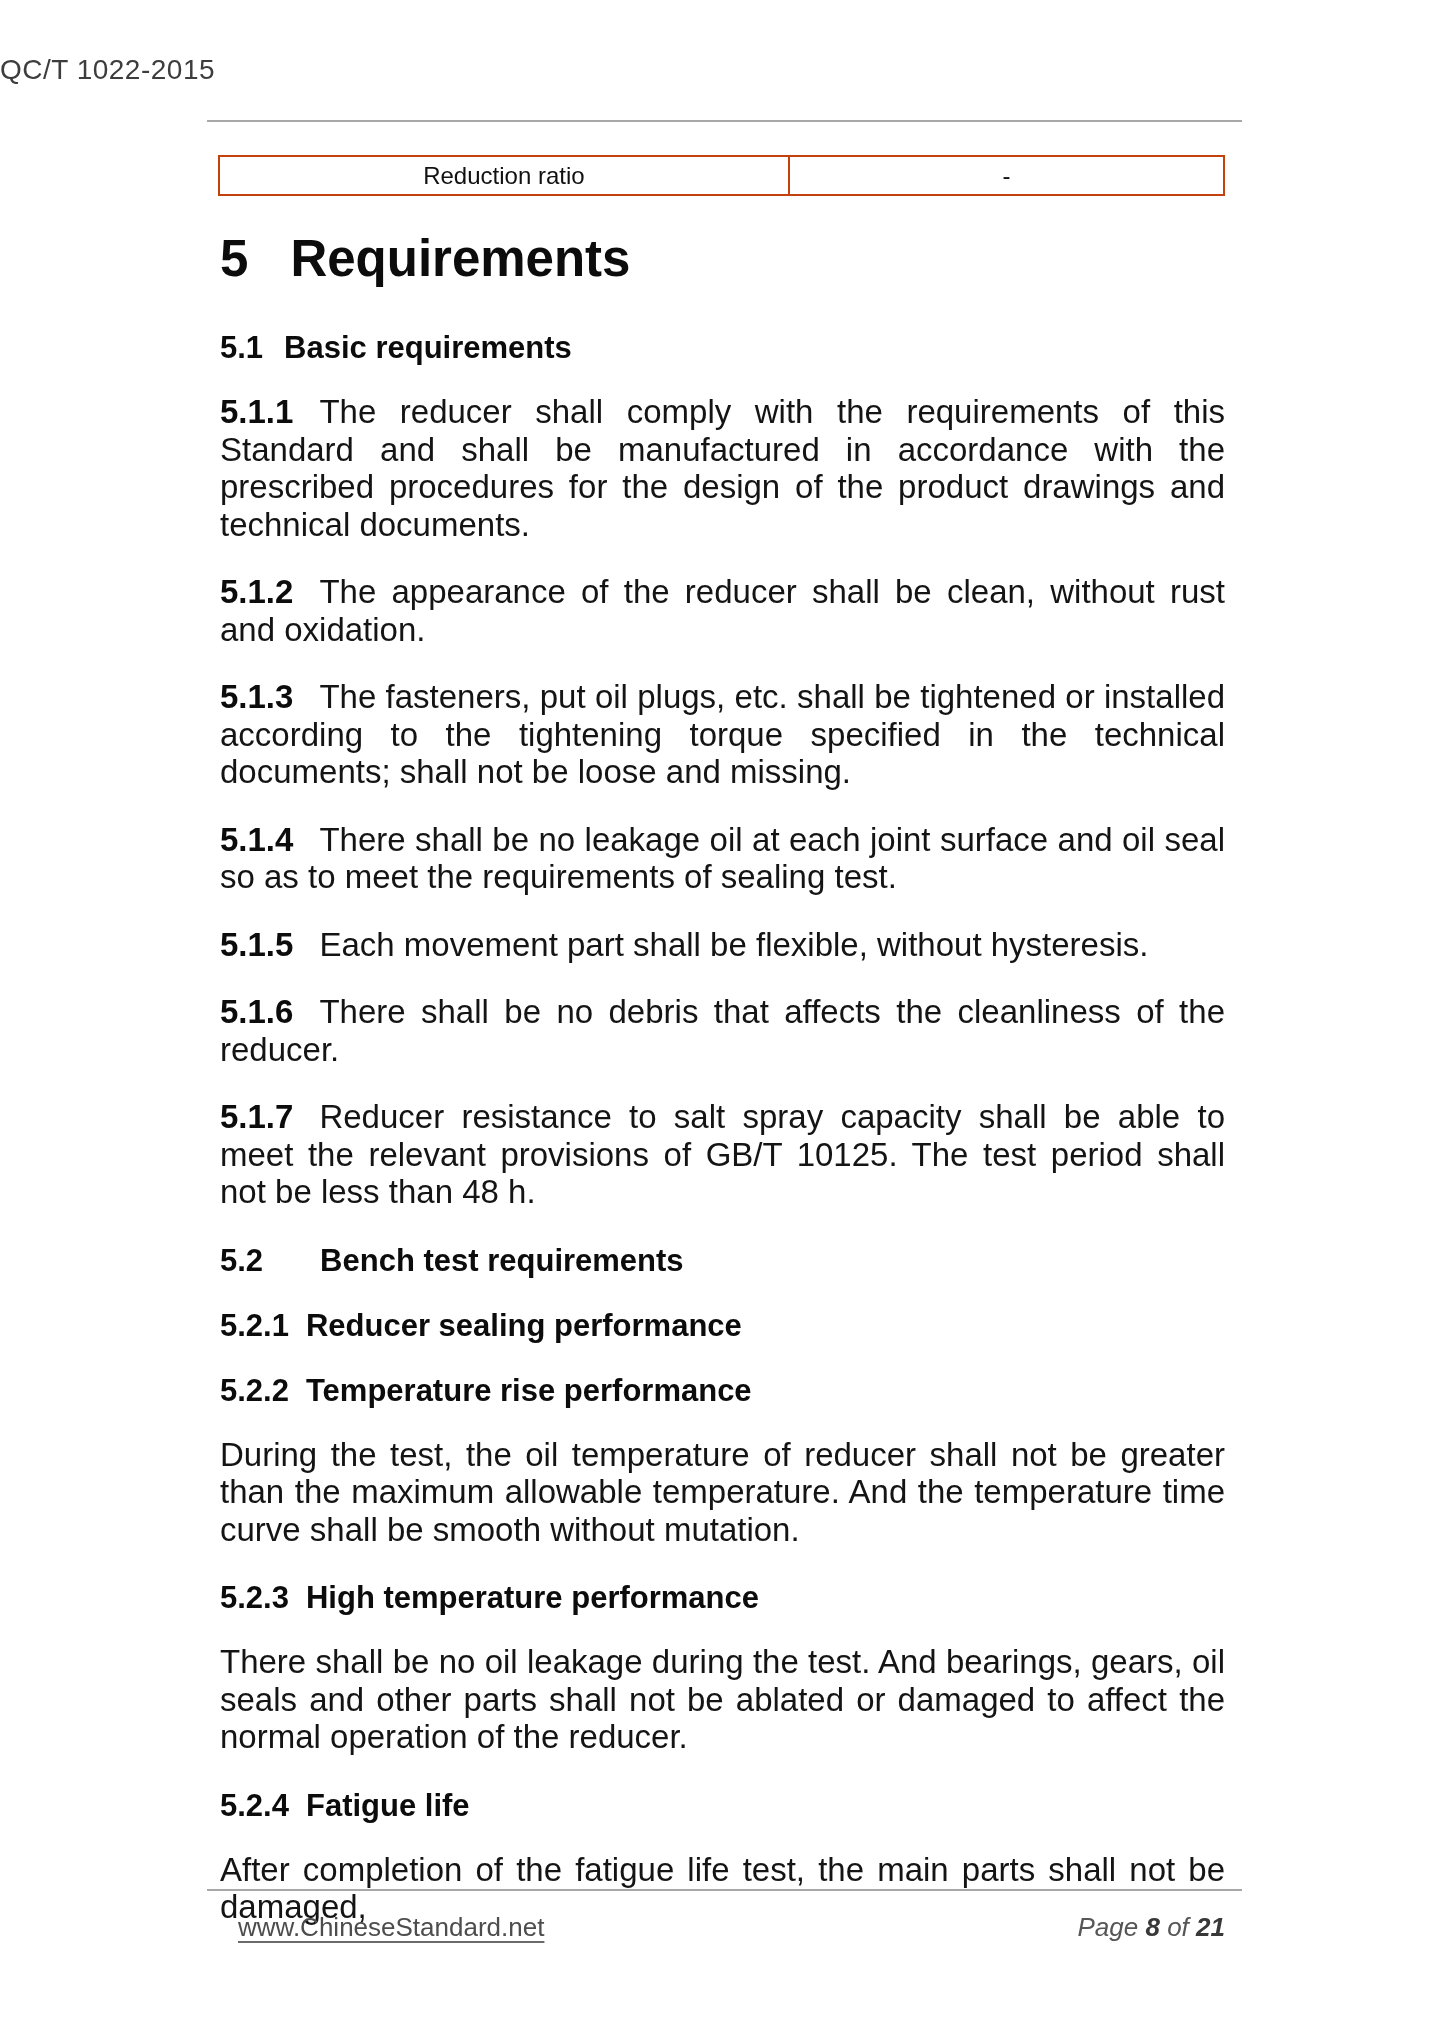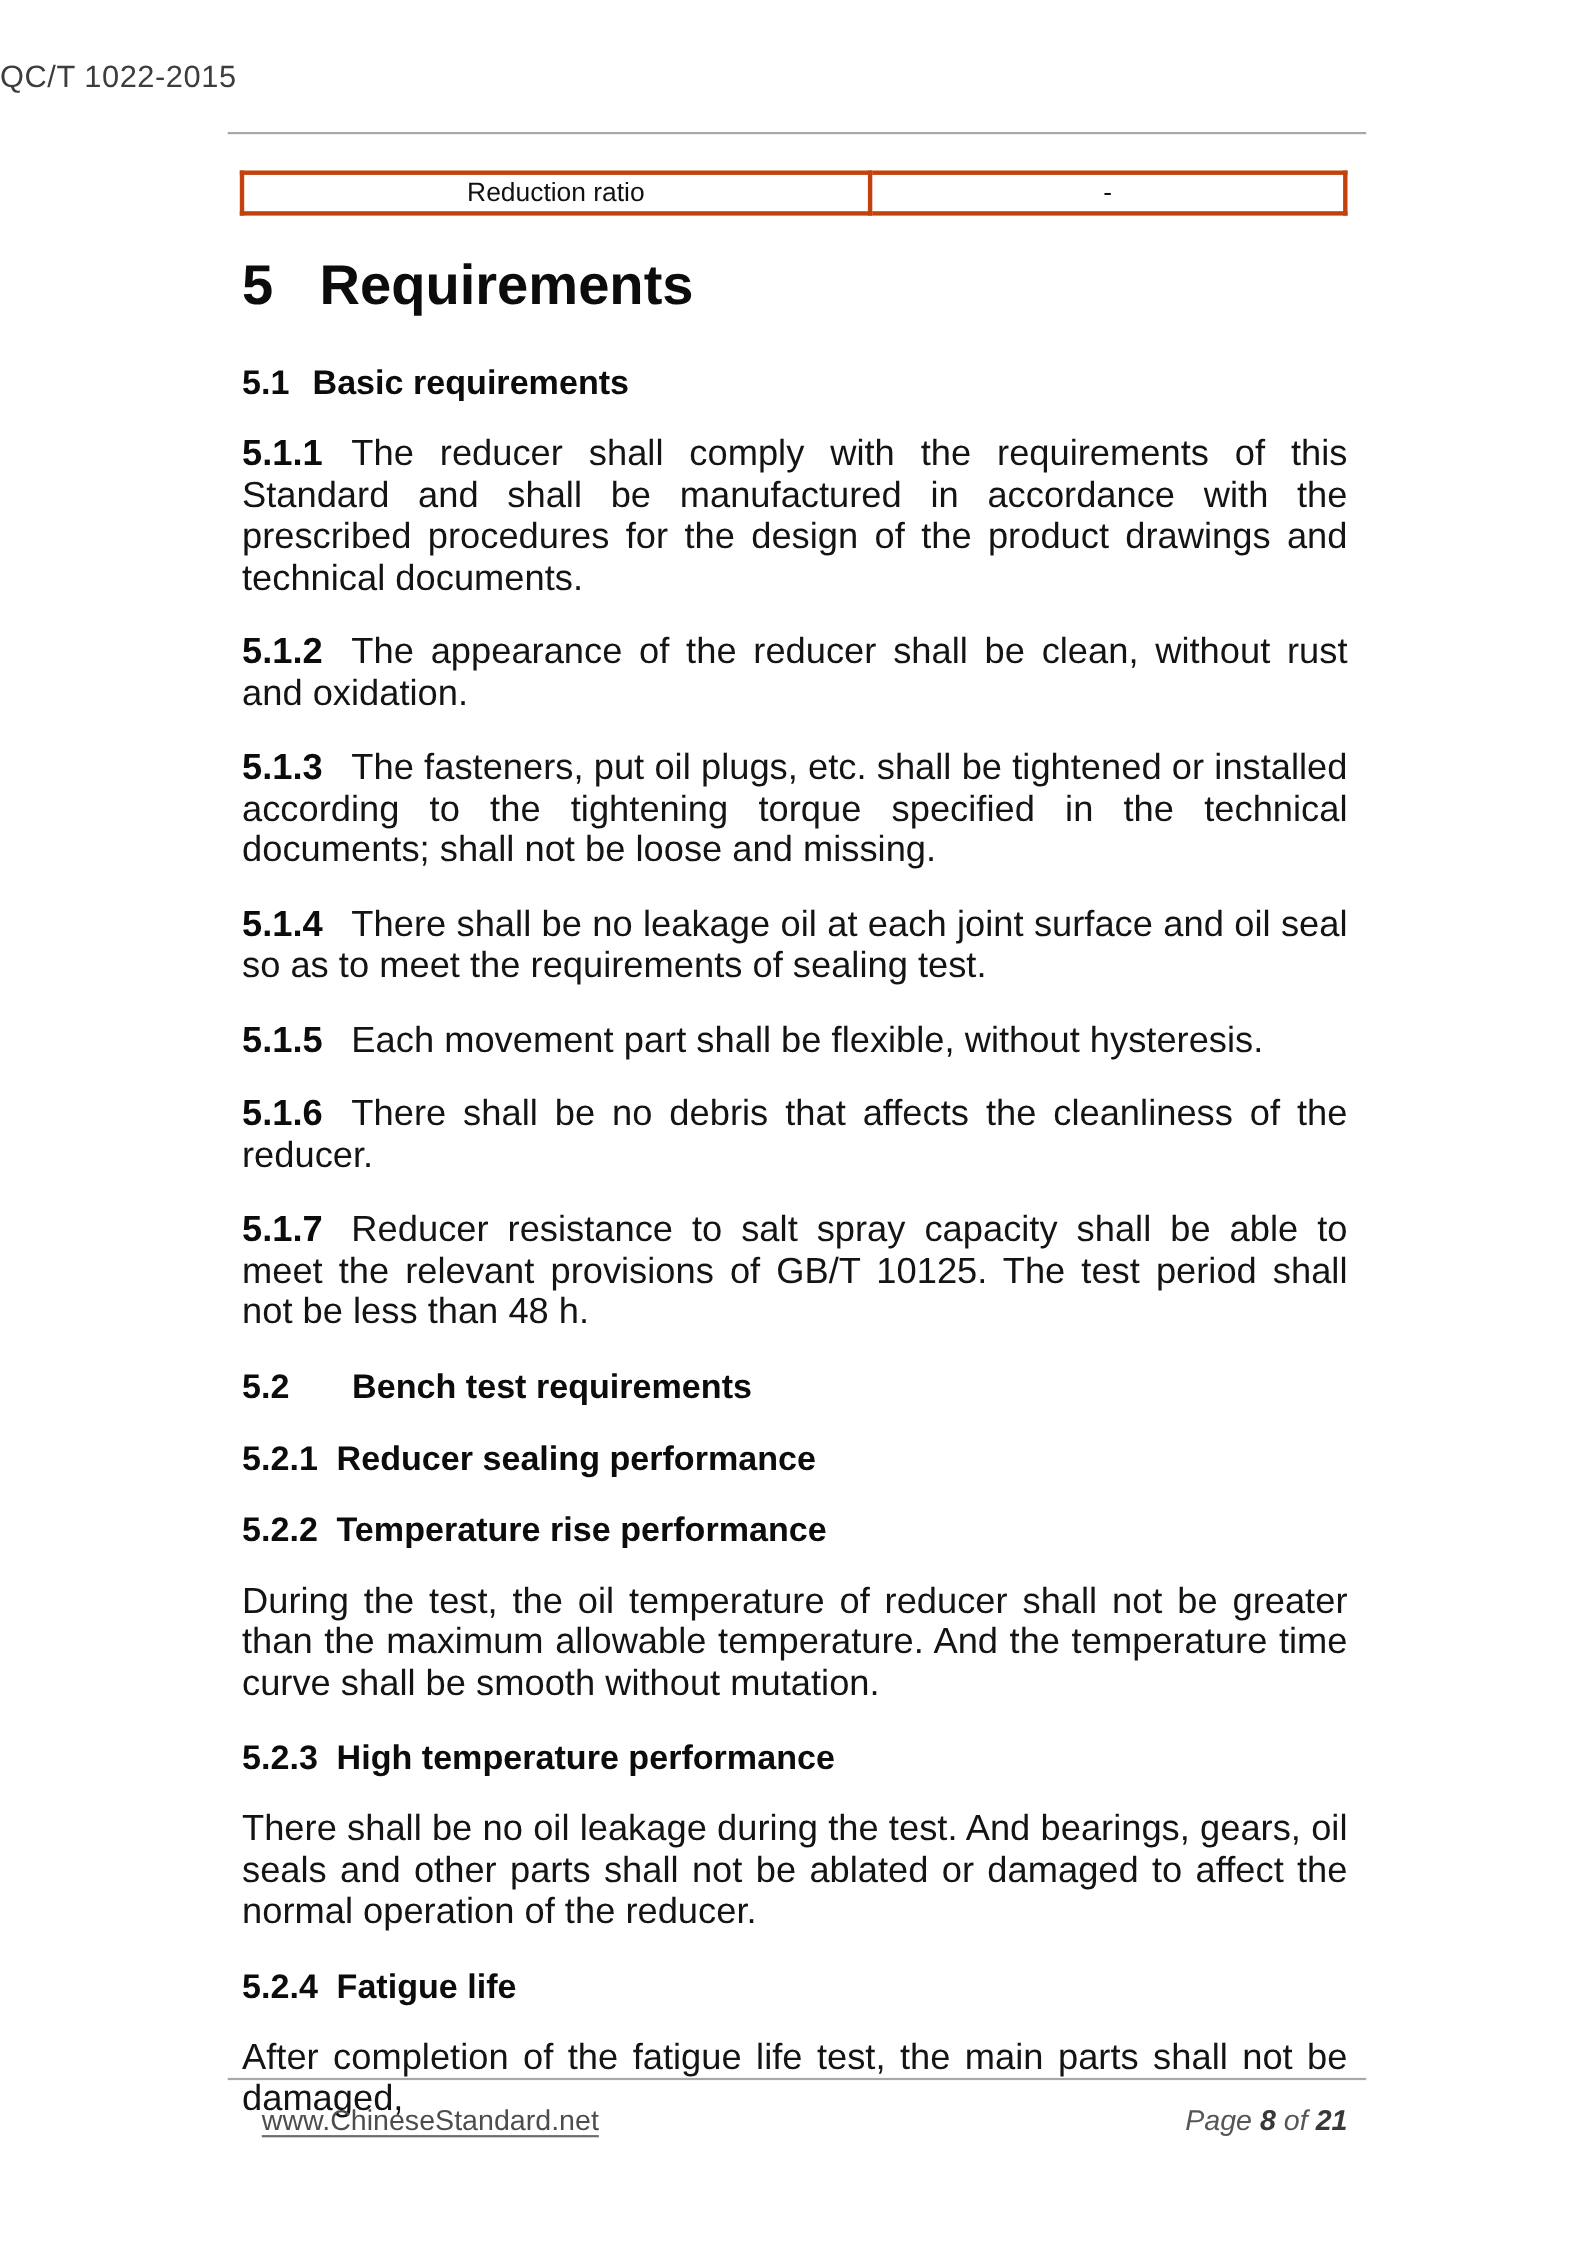--- a/index.html
+++ b/index.html
@@ -35,21 +35,21 @@
     top: 155px;
     left: 218px;
     width: 1007px;
     height: 41px;
     border-collapse: collapse;
     table-layout: fixed;
     font-size: 24px;
     color: #111111;
   }
   .spec-table td {
-    border: 4px solid #c2410c;
+    border: 2px solid #c2410c;
     text-align: center;
     vertical-align: middle;
     padding: 0;
   }
   .spec-table td.cell-label { width: 56.5%; }
   .content {
     position: absolute;
     top: 235px;
     left: 220px;
     width: 1005px;

